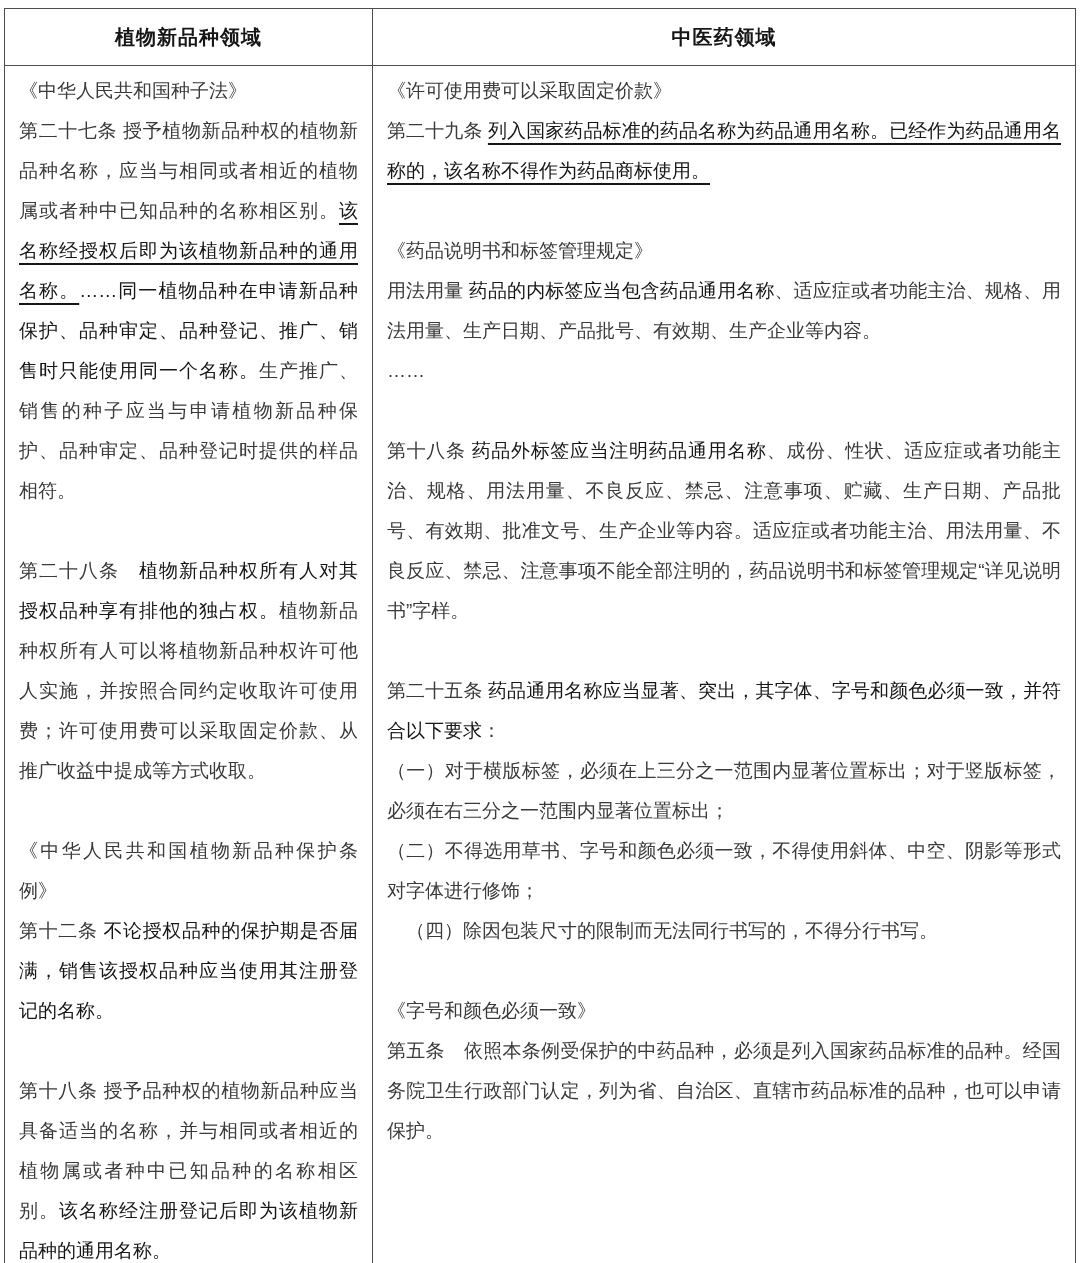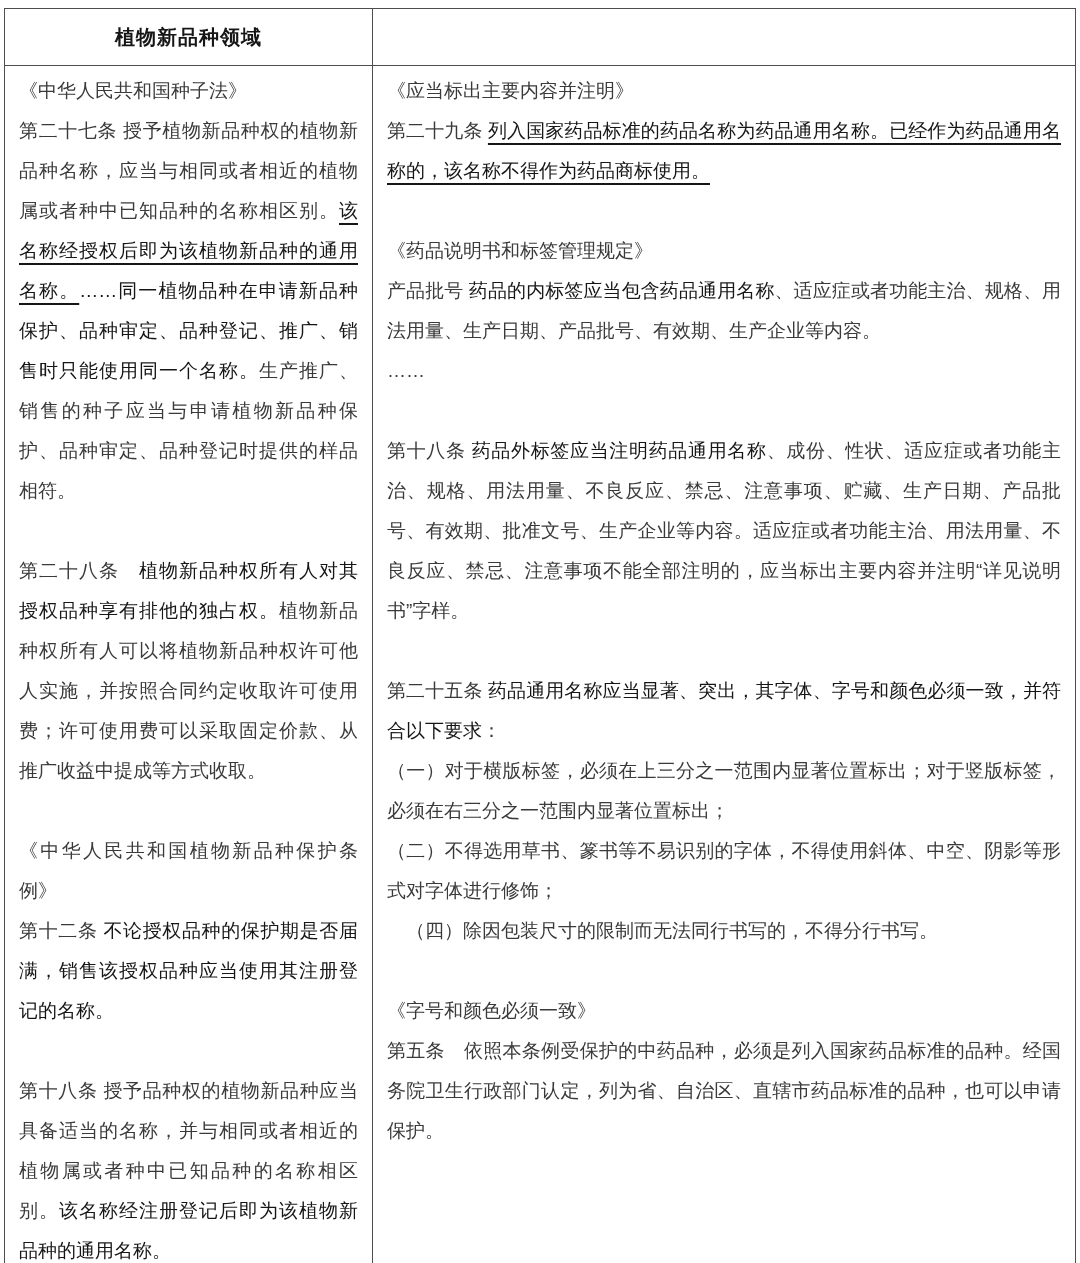--- a/index.html
+++ b/index.html
@@ -56,46 +56,47 @@
     text-decoration-thickness:1.5px;
   }
 </style>
 </head>
 <body>
 
 <div class="page">
   <div class="cmp-table">
     <div class="header-row">
       <div class="header-cell col-left">植物新品种领域</div>
+      <div class="header-cell col-right">中医药领域</div>
     </div>
     <div class="body-row">
       <div class="body-cell col-left">
           <p class="para"><span>《中华人民共和国种子法》</span></p>
           <p class="para"><span>第二十七条  授予植物新品种权的植物新品种名称，应当与相同或者相近的植物属或者种中已知品种的名称相区别。</span><span class="seg-b seg-u">该名称经授权后即为该植物新品种的通用名称。</span><span class="seg-b">……同一植物品种在申请新品种保护、品种审定、品种登记、推广、销售时只能使用同一个名称。</span><span>生产推广、销售的种子应当与申请植物新品种保护、品种审定、品种登记时提供的样品相符。</span></p>
           <p class="para blank"></p>
           <p class="para"><span>第二十八条　</span><span class="seg-b">植物新品种权所有人对其授权品种享有排他的独占权。</span><span>植物新品种权所有人可以将植物新品种权许可他人实施，并按照合同约定收取许可使用费；许可使用费可以采取固定价款、从推广收益中提成等方式收取。</span></p>
           <p class="para blank"></p>
           <p class="para"><span>《中华人民共和国植物新品种保护条例》</span></p>
           <p class="para"><span>第十二条 </span><span class="seg-b">不论授权品种的保护期是否届满，销售该授权品种应当使用其注册登记的名称。</span></p>
           <p class="para blank"></p>
           <p class="para"><span>第十八条 授予品种权的植物新品种应当具备适当的名称，并与相同或者相近的植物属或者种中已知品种的名称相区别。</span><span class="seg-b">该名称经注册登记后即为该植物新品种的通用名称。</span></p>
         </div>
       <div class="body-cell col-right">
-          <p class="para"><span>《应当标出主要内容并注明》</span></p>
+          <p class="para"><span>《许可使用费可以采取固定价款》</span></p>
           <p class="para"><span>第二十九条 </span><span class="seg-b seg-u">列入国家药品标准的药品名称为药品通用名称。已经作为药品通用名称的，该名称不得作为药品商标使用。</span></p>
           <p class="para blank"></p>
           <p class="para"><span>《药品说明书和标签管理规定》</span></p>
-          <p class="para"><span>产品批号 </span><span class="seg-b">药品的内标签应当包含药品通用名称</span><span>、适应症或者功能主治、规格、用法用量、生产日期、产品批号、有效期、生产企业等内容。</span></p>
+          <p class="para"><span>用法用量 </span><span class="seg-b">药品的内标签应当包含药品通用名称</span><span>、适应症或者功能主治、规格、用法用量、生产日期、产品批号、有效期、生产企业等内容。</span></p>
           <p class="para"><span>……</span></p>
           <p class="para blank"></p>
-          <p class="para"><span>第十八条 </span><span class="seg-b">药品外标签应当注明药品通用名称</span><span>、成份、性状、适应症或者功能主治、规格、用法用量、不良反应、禁忌、注意事项、贮藏、生产日期、产品批号、有效期、批准文号、生产企业等内容。适应症或者功能主治、用法用量、不良反应、禁忌、注意事项不能全部注明的，应当标出主要内容并注明“详见说明书”字样。</span></p>
+          <p class="para"><span>第十八条 </span><span class="seg-b">药品外标签应当注明药品通用名称</span><span>、成份、性状、适应症或者功能主治、规格、用法用量、不良反应、禁忌、注意事项、贮藏、生产日期、产品批号、有效期、批准文号、生产企业等内容。适应症或者功能主治、用法用量、不良反应、禁忌、注意事项不能全部注明的，药品说明书和标签管理规定“详见说明书”字样。</span></p>
           <p class="para blank"></p>
           <p class="para"><span>第二十五条 </span><span class="seg-b">药品通用名称应当显著、突出，其字体、字号和颜色必须一致，并符合以下要求</span><span>：</span></p>
           <p class="para"><span>（一）对于横版标签，必须在上三分之一范围内显著位置标出；对于竖版标签，必须在右三分之一范围内显著位置标出；</span></p>
-          <p class="para"><span>（二）不得选用草书、篆书等不易识别的字体，不得使用斜体、中空、阴影等形式对字体进行修饰；</span></p>
+          <p class="para"><span>（二）不得选用草书、字号和颜色必须一致，不得使用斜体、中空、阴影等形式对字体进行修饰；</span></p>
           <p class="para"><span>　（四）除因包装尺寸的限制而无法同行书写的，不得分行书写。</span></p>
           <p class="para blank"></p>
           <p class="para"><span>《字号和颜色必须一致》</span></p>
           <p class="para"><span>第五条　依照本条例受保护的中药品种，必须是列入国家药品标准的品种。经国务院卫生行政部门认定，列为省、自治区、直辖市药品标准的品种，也可以申请保护。</span></p>
           <p class="para blank"></p>
         </div>
     </div>
   </div>
 </div>
 

